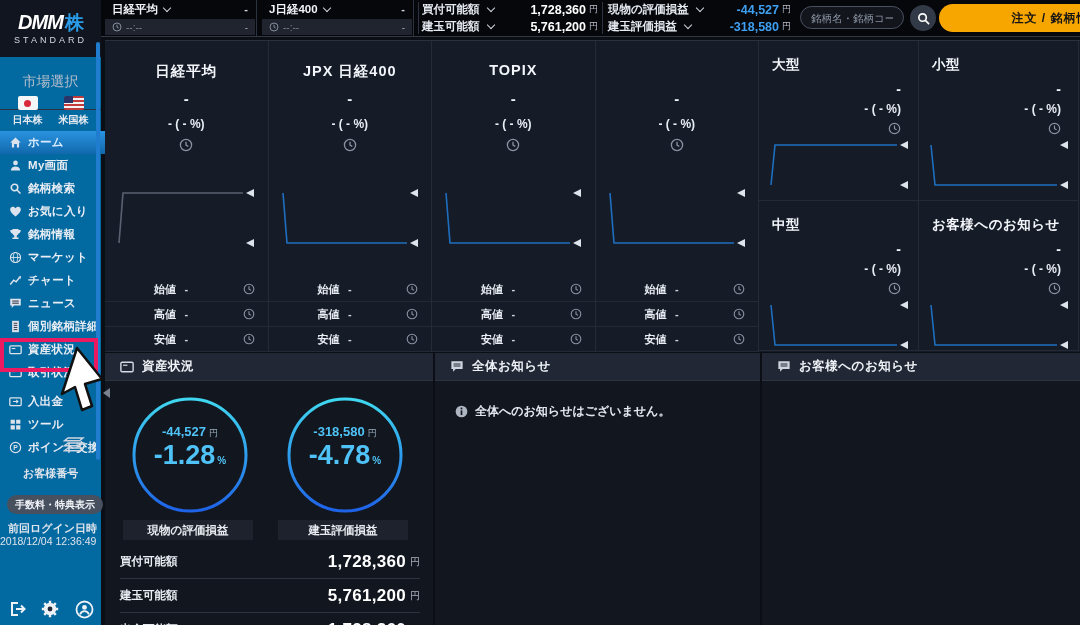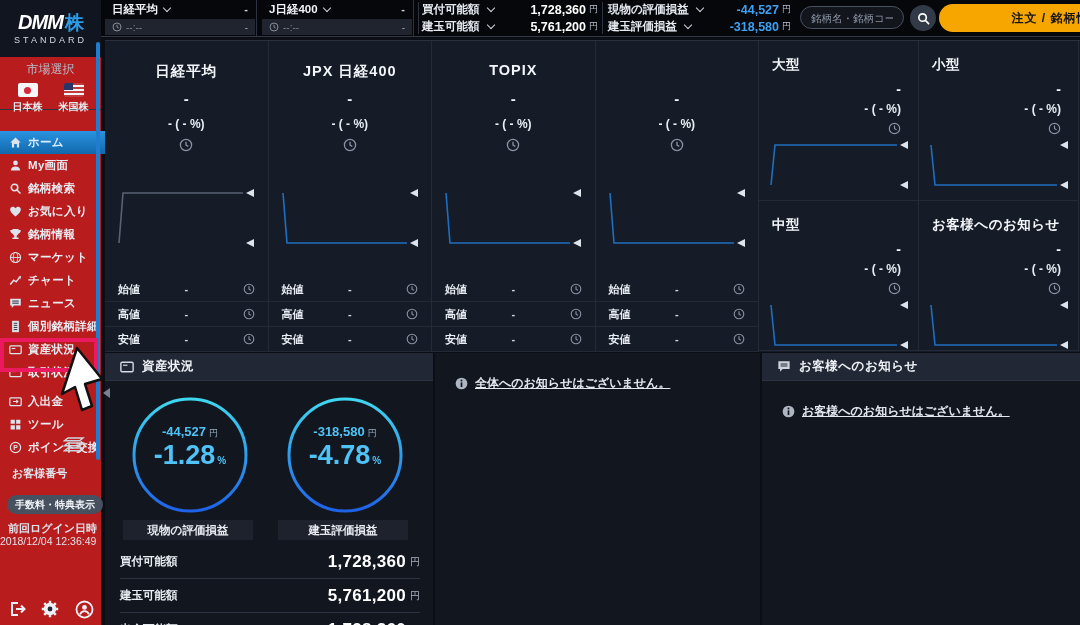--- a/index.html
+++ b/index.html
@@ -1,44 +1,44 @@
 <!DOCTYPE html>
 <html><head>
 <meta charset="utf-8">
 <style>
   html,body{margin:0;padding:0;background:#0b0e15;}
   body{width:1080px;height:625px;overflow:hidden;font-family:"Liberation Sans","DejaVu Sans",sans-serif;}
   #app{position:relative;width:1080px;height:625px;background:#0b0e15;}
 
   
-  .sidebar{position:absolute;left:0;top:0;width:101px;height:625px;background:#b91c1c;}
+  .sidebar{position:absolute;left:0;top:0;width:101px;height:625px;background:#0369a1;}
   .logo{height:57px;background:#11151f;display:flex;flex-direction:column;align-items:center;justify-content:center;}
   .logo-line{font-style:italic;font-weight:900;font-size:20px;color:#fff;letter-spacing:-1px;line-height:20px;}
   .logo-kabu{color:#2b9ce8;font-style:normal;margin-left:2px;font-size:19px;}
   .logo-std{font-size:9px;color:#d4d9e2;letter-spacing:3px;margin-top:2px;}
   .market{height:48px;border-bottom:1px solid #2c3340;text-align:center;padding-top:4px;}
-  .mk-title{font-size:12px;color:#b7bfcc;margin-bottom:5px;}
+  .mk-title{font-size:14px;color:#b7bfcc;margin-bottom:5px;margin-top:12px;}
   .flags{display:flex;justify-content:center;gap:16px;}
   .flagcol{display:flex;flex-direction:column;align-items:center;cursor:pointer;}
   .flag{width:20px;height:14px;border-radius:2px;position:relative;overflow:hidden;}
   .flag-jp{background:#f4f6f8;}
   .flag-jp::after{content:"";position:absolute;left:6.5px;top:3.5px;width:7px;height:7px;border-radius:50%;background:#d8293c;}
   .flag-us{background:repeating-linear-gradient(180deg,#c23b3b 0 2px,#f2f4f6 2px 4px);}
   .flag-us::after{content:"";position:absolute;left:0;top:0;width:9px;height:7px;background:#27356b;}
   .flaglbl{font-size:10px;font-weight:bold;color:#e8ecf2;margin-top:3px;}
   .menu{position:absolute;left:0;top:105px;width:107px;margin-top:26px;}
   .mi{height:23px;display:flex;align-items:center;padding-left:9px;gap:6px;cursor:pointer;}
   .mi.active{background:linear-gradient(180deg,#2a93e0,#1168ac);}
   .mi .ico{width:13px;height:13px;display:inline-flex;align-items:center;justify-content:center;flex:0 0 13px;}
   .milbl{font-size:11.5px;font-weight:bold;color:#e9edf4;white-space:nowrap;letter-spacing:.3px;}
   .mi.active .milbl{color:#d9ecff;}
   .mi-gap{height:6px;}
   .scrollthumb{position:absolute;left:96px;top:42px;width:4px;height:418px;background:#1f7cce;border-radius:2px;}
   .sb-collapse{position:absolute;right:14px;top:436px;width:24px;height:18px;cursor:pointer;}
-  .sb-cust{position:absolute;left:12px;top:466px;font-size:11px;font-weight:bold;color:#dfe4ec;}
+  .sb-cust{position:absolute;left:23px;top:466px;font-size:11px;font-weight:bold;color:#dfe4ec;}
   .fee-badge{position:absolute;left:7px;top:495px;background:#47505f;border-radius:10px;height:19px;line-height:19px;padding:0 8px;font-size:10px;font-weight:bold;color:#f0f3f7;cursor:pointer;white-space:nowrap;}
   .sb-login1{position:absolute;left:8px;top:521px;font-size:11px;font-weight:bold;color:#dfe4ec;}
   .sb-login2{position:absolute;left:0;top:535px;font-size:10.5px;color:#dfe4ec;white-space:nowrap;}
   .sb-icons{position:absolute;left:0;bottom:6px;width:101px;display:flex;justify-content:space-around;align-items:center;}
   .sb-icons .bic{width:20px;height:20px;display:flex;align-items:center;justify-content:center;cursor:pointer;}
 
   
   .hlbox{position:absolute;left:0;top:338px;width:98px;height:34px;border:4px solid #ea1960;box-sizing:border-box;z-index:40;}
   .cursor{position:absolute;left:60px;top:346px;z-index:50;}
   .collapse-tri{position:absolute;left:103px;top:388px;width:0;height:0;border-top:5px solid transparent;border-bottom:5px solid transparent;border-right:7px solid #7a8290;z-index:5;}
@@ -70,21 +70,21 @@
   
   .toprow{position:absolute;left:105px;top:40px;width:975px;height:311px;display:flex;background:#151b27;border-top:1px solid #2a303c;}
   .bigcard{position:relative;width:163.5px;border-right:1px solid #242b37;box-sizing:border-box;cursor:pointer;}
   .bc-title{position:absolute;top:21px;left:0;right:0;text-align:center;font-size:14.5px;font-weight:bold;color:#f2f5f9;letter-spacing:1px;white-space:nowrap;}
   .bc-val{position:absolute;top:49px;left:0;right:0;text-align:center;font-size:15px;font-weight:bold;color:#f2f5f9;}
   .bc-chg{position:absolute;top:76px;left:0;right:0;text-align:center;font-size:12px;font-weight:bold;color:#e9edf4;}
   .bc-clock{position:absolute;top:97px;left:0;right:0;display:flex;justify-content:center;}
   .bc-chart{position:absolute;top:146px;left:8px;}
   .bc-rows{position:absolute;left:0;right:0;top:236px;}
   .bc-row{position:relative;height:24px;border-bottom:1px solid #232a36;display:flex;align-items:center;padding:0 13px;}
-  .bc-rlbl{font-size:11px;font-weight:bold;color:#e9edf4;}
+  .bc-rlbl{font-size:11px;font-weight:bold;color:#e9edf4;margin-left:36px;}
   .bc-rval{position:absolute;left:50%;transform:translateX(-50%);font-size:11px;font-weight:bold;color:#cfd5df;}
   .bc-rclock{margin-left:auto;display:flex;}
   .rgrid{width:321px;display:grid;grid-template-columns:160px 160px;grid-template-rows:160px 150px;}
   .scard{position:relative;border-right:1px solid #242b37;border-bottom:1px solid #242b37;box-sizing:border-box;cursor:pointer;}
   .sc-title{position:absolute;left:13px;top:15px;font-size:13.5px;font-weight:bold;color:#f2f5f9;white-space:nowrap;letter-spacing:.5px;}
   .sc-val{position:absolute;right:17px;top:40px;font-size:14px;font-weight:bold;color:#f2f5f9;}
   .sc-chg{position:absolute;right:17px;top:61px;font-size:12px;font-weight:bold;color:#e9edf4;}
   .sc-clock{position:absolute;right:17px;top:81px;display:flex;}
   .sc-chart{position:absolute;left:6px;top:98px;}
 
@@ -104,21 +104,21 @@
   .gp{font-size:27px;font-weight:bold;color:#4fc3f7;line-height:30px;}
   .gpu{font-size:10px;margin-left:2px;}
   .glabel{position:absolute;top:167px;height:20px;line-height:20px;background:#1d222c;text-align:center;font-size:11.5px;font-weight:bold;color:#e8ecf2;width:130px;}
   .gl1{left:18px;} .gl2{left:173px;}
   .arows{position:absolute;left:15px;right:13px;top:192px;}
   .arow{position:relative;height:33px;border-bottom:1px solid #2c3340;display:flex;align-items:center;}
   .ar-lbl{font-size:11.5px;font-weight:bold;color:#e9edf4;}
   .ar-val{margin-left:auto;font-size:17px;font-weight:bold;color:#fff;letter-spacing:.3px;}
   .ar-unit{font-size:10px;color:#aab2bf;margin-left:4px;font-weight:normal;}
   .nbody{display:flex;align-items:center;gap:7px;padding:22px 0 0 20px;}
-  .nmsg{font-size:12px;font-weight:bold;color:#e3e8f0;text-decoration:underline;}
+  .nmsg{font-size:12px;font-weight:bold;color:#e3e8f0;}
 </style>
 </head>
 <body>
 
 <div id="app">
 
   <aside class="sidebar">
     <div class="logo">
       <div class="logo-line"><span>DMM</span><span class="logo-kabu">株</span></div>
       <div class="logo-std">STANDARD</div>
@@ -695,40 +695,39 @@
             <span class="ar-unit">円</span>
           </div>
           <div class="arow">
             <span class="ar-lbl">出金可能額</span>
             <span class="ar-val">1,728,360</span>
             <span class="ar-unit">円</span>
           </div>
         </div>
     </div>
     <div class="panel p-n1">
+      <div class="phead">
+        <svg width="14" height="13" viewBox="0 0 16 15">
+            <path d="M1.5 1.5h13v9H6.5l-3 3v-3h-2z" fill="#cfd5df"></path>
+            <path d="M4 4.5h8M4 7h8" stroke="#212734" stroke-width="1.2"></path>
+          </svg>
+        <span class="ptitle">全体お知らせ</span>
+      </div>
       <div class="nbody">
         <svg width="13" height="13" viewBox="0 0 14 14">
             <circle cx="7" cy="7" r="6.3" fill="#aeb6c2"></circle>
             <rect x="6.1" y="5.8" width="1.8" height="5" fill="#12171f"></rect>
             <rect x="6.1" y="2.8" width="1.8" height="1.9" fill="#12171f"></rect>
           </svg>
         <span class="nmsg">全体へのお知らせはございません。</span>
       </div>
     </div>
     <div class="panel p-n2">
       <div class="phead">
         <svg width="14" height="13" viewBox="0 0 16 15">
             <path d="M1.5 1.5h13v9H6.5l-3 3v-3h-2z" fill="#cfd5df"></path>
             <path d="M4 4.5h8M4 7h8" stroke="#212734" stroke-width="1.2"></path>
           </svg>
         <span class="ptitle">お客様へのお知らせ</span>
       </div>
-      <div class="nbody">
-        <svg width="13" height="13" viewBox="0 0 14 14">
-            <circle cx="7" cy="7" r="6.3" fill="#aeb6c2"></circle>
-            <rect x="6.1" y="5.8" width="1.8" height="5" fill="#12171f"></rect>
-            <rect x="6.1" y="2.8" width="1.8" height="1.9" fill="#12171f"></rect>
-          </svg>
-        <span class="nmsg">お客様へのお知らせはございません。</span>
-      </div>
     </div>
   </section>
 </div>
 
 </body></html>

